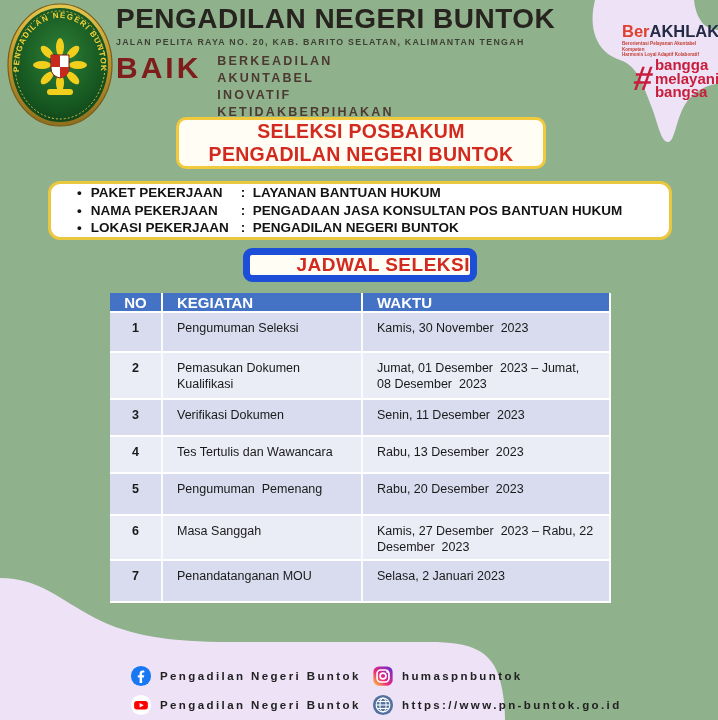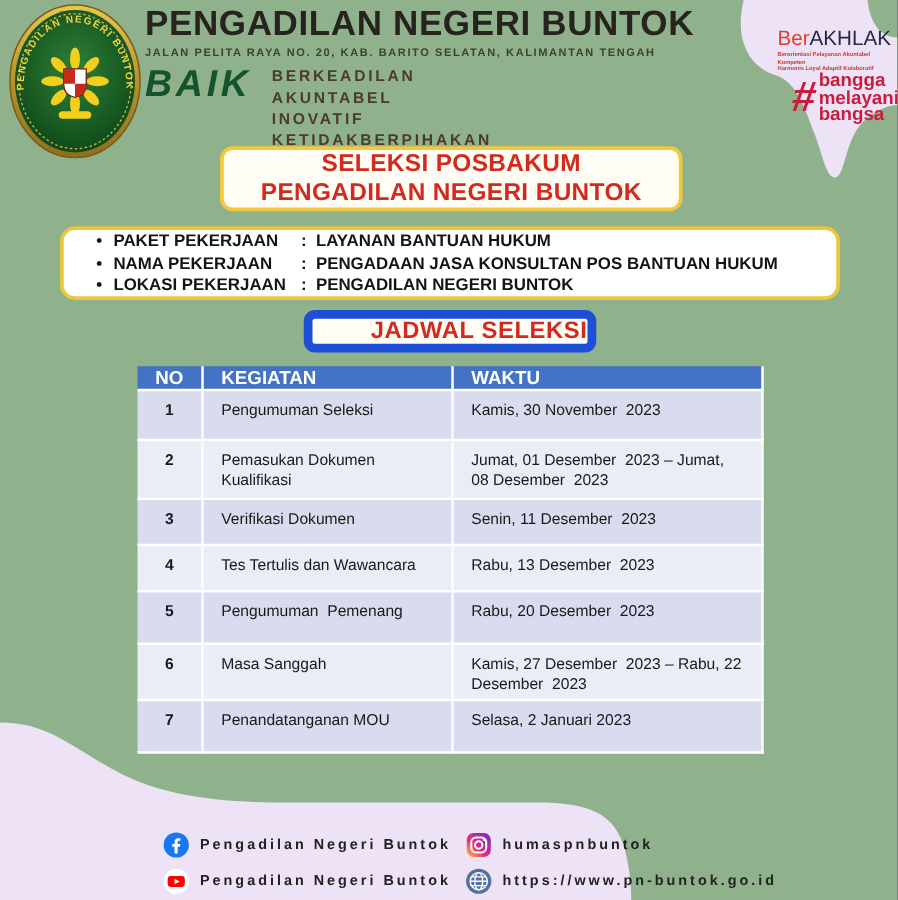--- a/index.html
+++ b/index.html
@@ -10,27 +10,27 @@
     font-family:"Liberation Sans", sans-serif; color:#27241f;
   }
   .blob-layer { position:absolute; inset:0; width:718px; height:720px; pointer-events:none; }
 
   
   .logo-wrap { position:absolute; left:7px; top:3px; width:106px; height:124px; }
   .header-text { position:absolute; left:116px; top:3px; width:500px; }
   .court-title { font-size:28px; font-weight:800; letter-spacing:.5px; color:#27241f; line-height:32px; white-space:nowrap; }
   .court-address { font-size:8.8px; font-weight:700; letter-spacing:1.3px; color:#3e4034; margin-top:2px; white-space:nowrap; }
   .baik-row { display:flex; align-items:flex-start; margin-top:6px; }
-  .baik-acronym { font-size:30px; font-weight:800; letter-spacing:3px; color:#14532d; line-height:30px; margin-right:16px;font-style:italic; }
+  .baik-acronym { font-size:30px; font-weight:800; letter-spacing:3px; color:#7f1d1d; line-height:30px; margin-right:16px; }
   .baik-words { display:flex; flex-direction:column; }
   .baik-word { font-size:12.5px; font-weight:700; letter-spacing:2.2px; color:#4c3a32; line-height:17px; }
 
   
   .berakhlak { position:absolute; left:622px; top:22px; width:96px; }
-  .berakhlak-title { font-size:16.5px; font-weight:400; white-space:nowrap; }
+  .berakhlak-title { font-size:16.5px; font-weight:700; white-space:nowrap; }
   .berakhlak-ber { color:#e0402e; }
   .berakhlak-akhlak { color:#232a45; }
   .berakhlak-tagline { font-size:4.6px; font-weight:700; color:#c24033; line-height:5.6px; width:92px; }
   .bangga { position:absolute; left:634px; top:58px; display:flex; align-items:center; }
   .bangga-hash { font-size:34px; font-weight:800; color:#c81e3c; line-height:34px; margin-right:2px; transform:skewX(-8deg); }
   .bangga-lines { display:flex; flex-direction:column; }
   .bangga-line { font-size:15px; font-weight:800; color:#c81e3c; line-height:13.5px; }
 
   
   .title-box {

